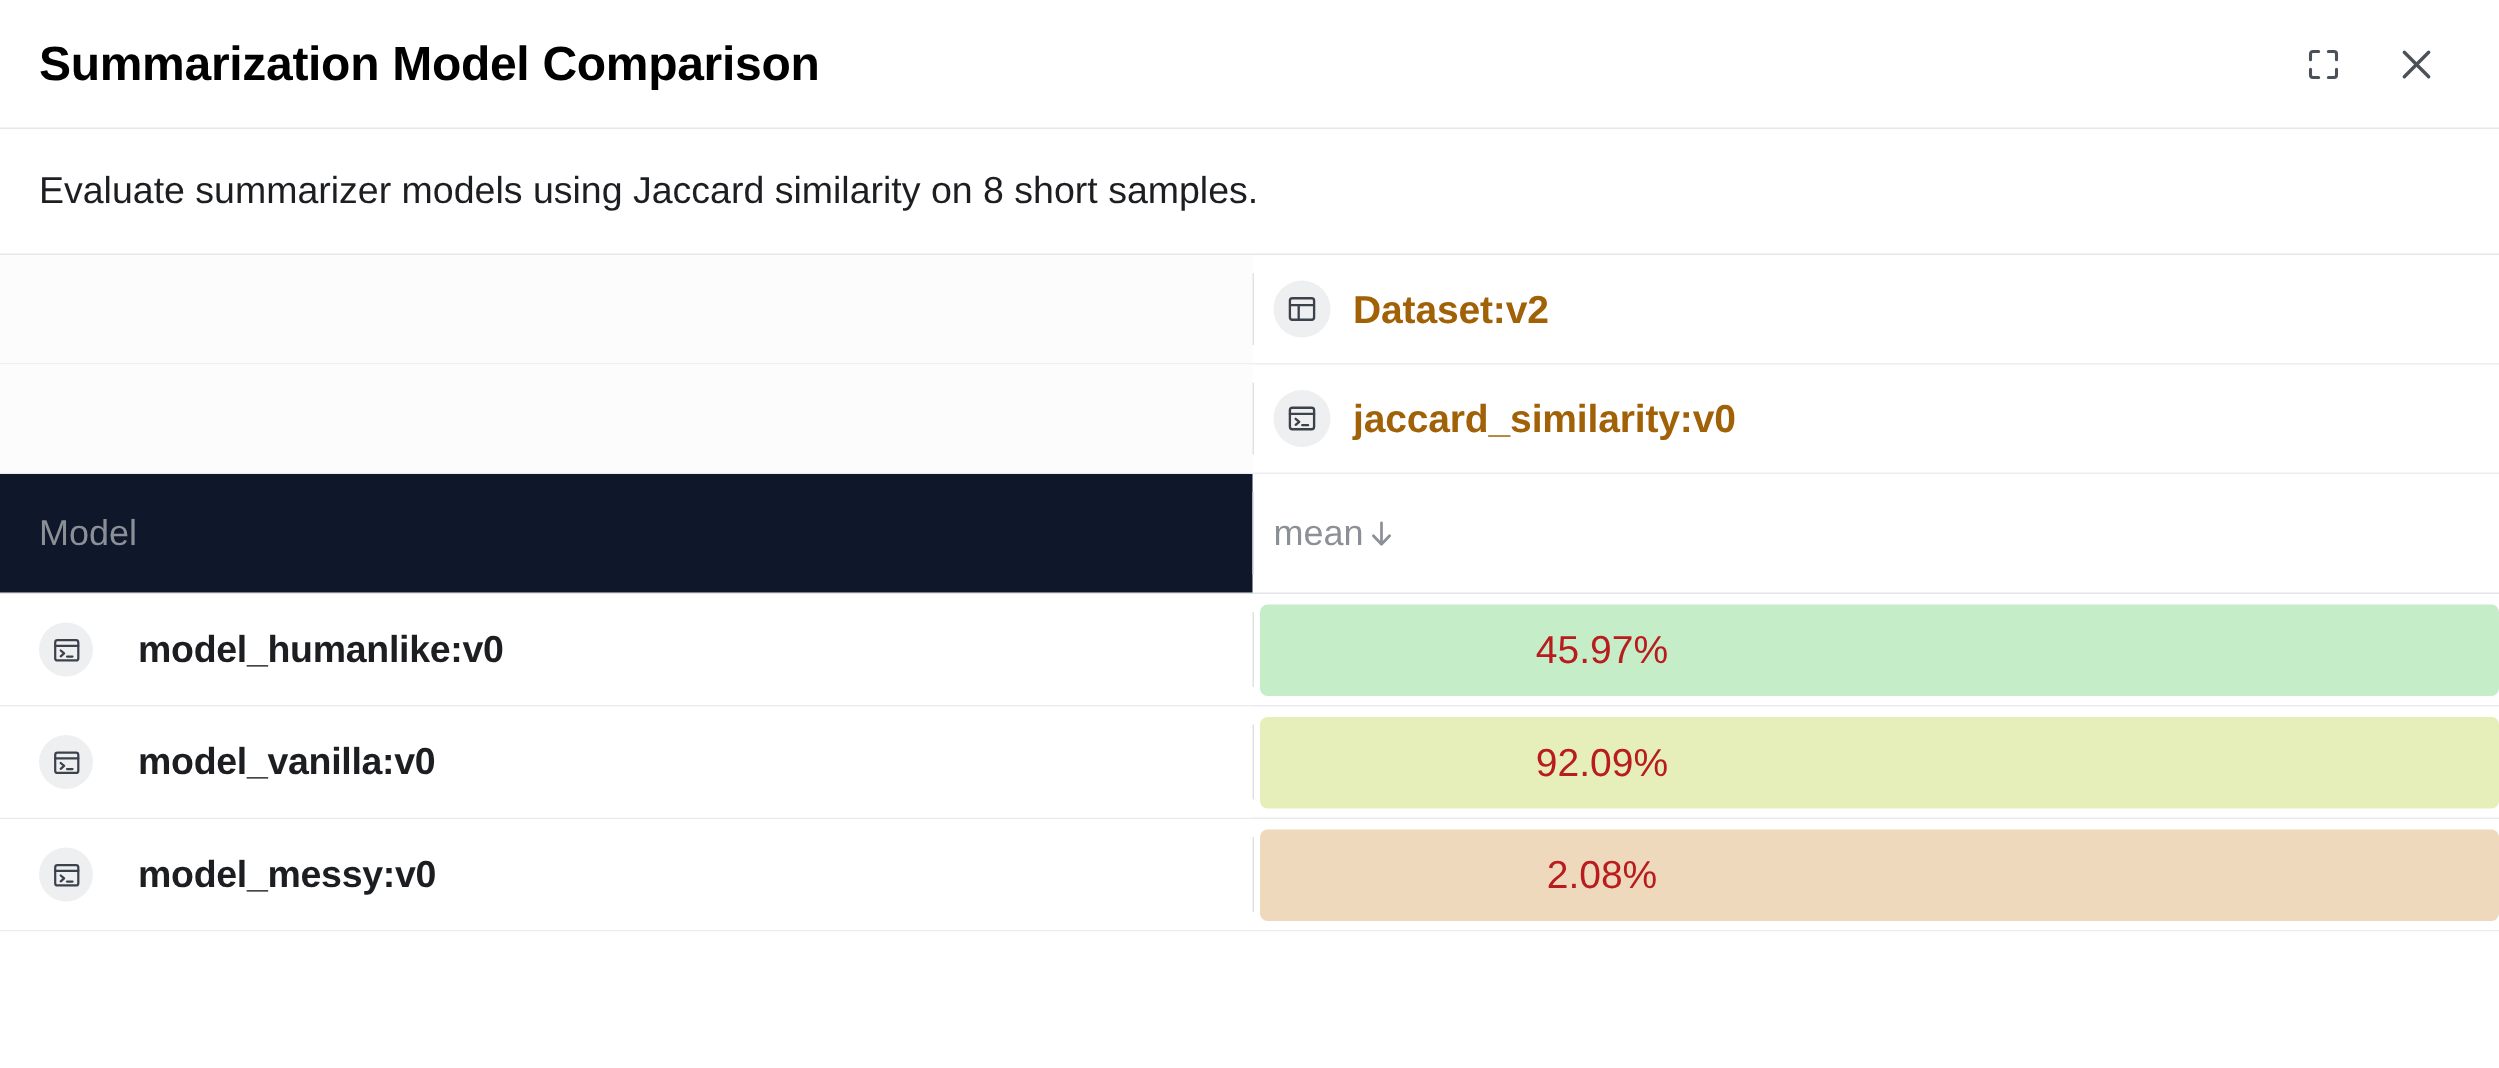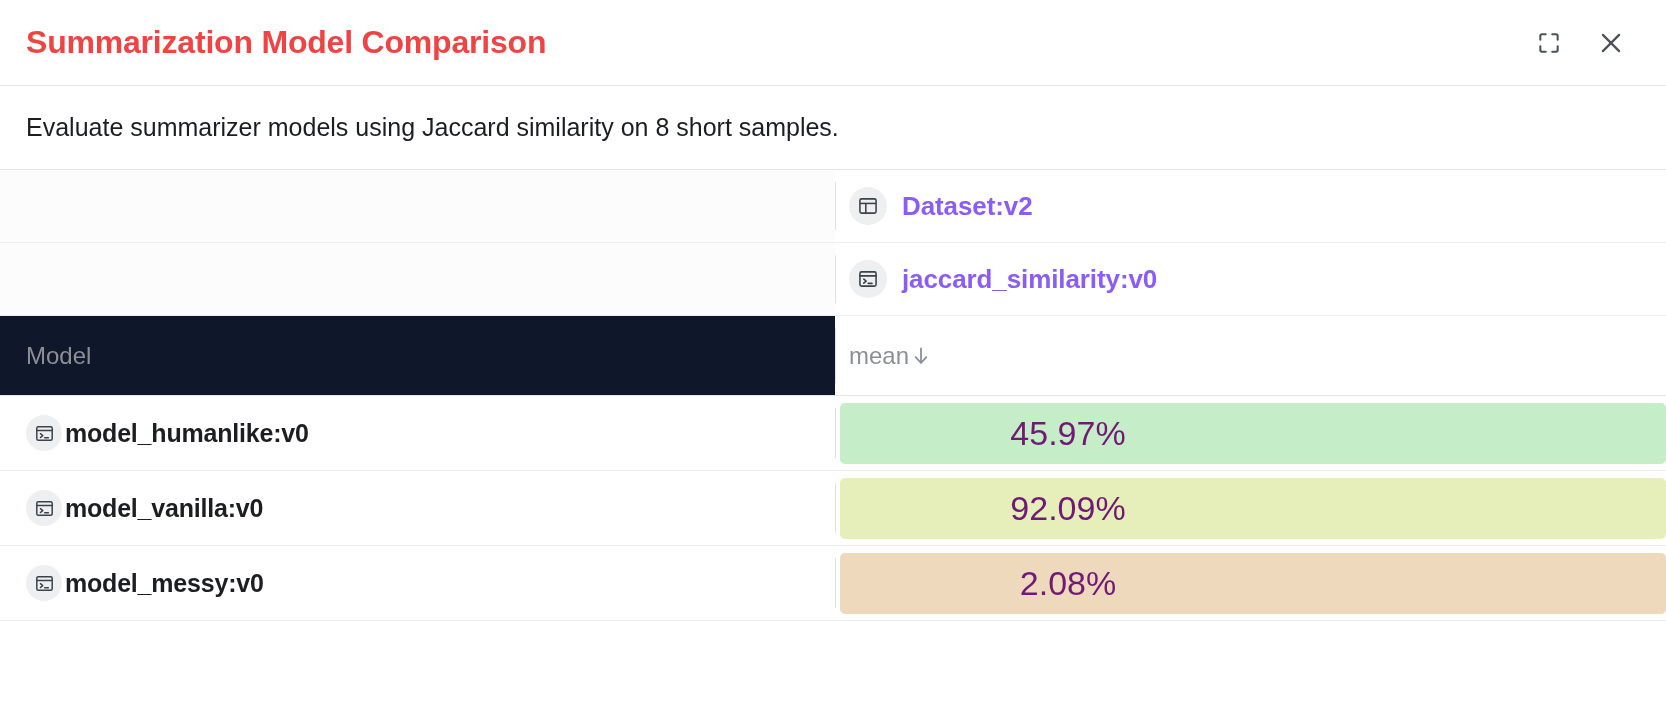--- a/index.html
+++ b/index.html
@@ -27,21 +27,21 @@
     flex: 0 0 86px;
     display: flex;
     align-items: center;
     padding: 0 24px 0 26px;
     border-bottom: 1px solid #e6e7e9;
     background: #ffffff;
   }
   .title-text {
     font-size: 32px;
     font-weight: 700;
-    color: #ef4444;
+    color: #000000;
     letter-spacing: -0.2px;
     white-space: nowrap;
   }
   .titlebar-actions {
     margin-left: auto;
     display: flex;
     align-items: center;
     gap: 28px;
     padding-right: 14px;
   }
@@ -140,21 +140,21 @@
     background: #eeeff1;
     display: flex;
     align-items: center;
     justify-content: center;
     flex: 0 0 38px;
     color: #3c424b;
   }
   .chip-label {
     font-size: 26px;
     font-weight: 600;
-    color: #8b5cf6;
+    color: #a16207;
     letter-spacing: -0.1px;
     white-space: nowrap;
   }
 
   
   .headrow {
     height: 80px;
     flex: 0 0 80px;
     border-bottom: 1px solid #e2e4e7;
   }
@@ -179,21 +179,21 @@
   
   .datarow {
     height: 75px;
     flex: 0 0 75px;
     border-bottom: 1px solid #e9ebed;
   }
   .datarow .col-left { background: #ffffff; }
   .model-cell {
     display: flex;
     align-items: center;
-    gap: 3px;
+    gap: 30px;
   }
   .model-icon {
     width: 36px;
     height: 36px;
     border-radius: 50%;
     background: #eeeff1;
     display: flex;
     align-items: center;
     justify-content: center;
     flex: 0 0 36px;
@@ -214,22 +214,22 @@
   .bar {
     height: 61px;
     width: 100%;
     border-radius: 5px;
     display: flex;
     align-items: center;
     justify-content: center;
     margin-left: 0;
   }
   .bar-value {
-    font-size: 34px;
-    color: #701a75;
+    font-size: 26px;
+    color: #b91c1c;
     font-weight: 400;
     
     margin-right: 370px;
   }
 
   .table-bottom-fill {
     flex: 1 1 auto;
     background: #ffffff;
   }
 </style>

